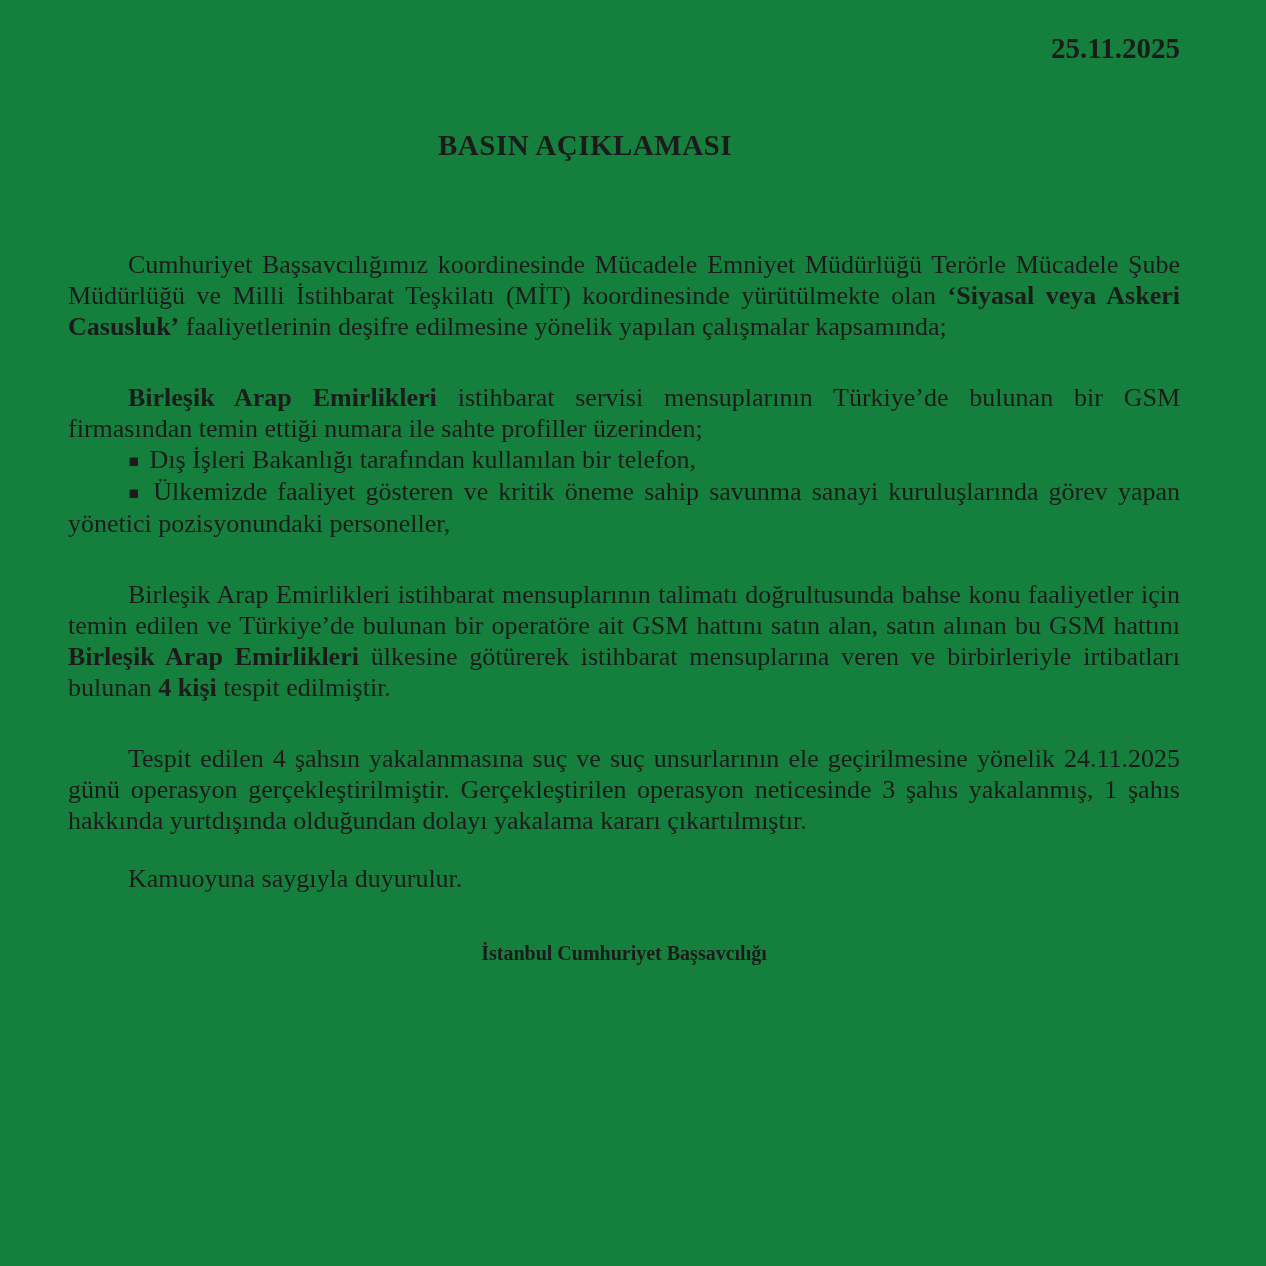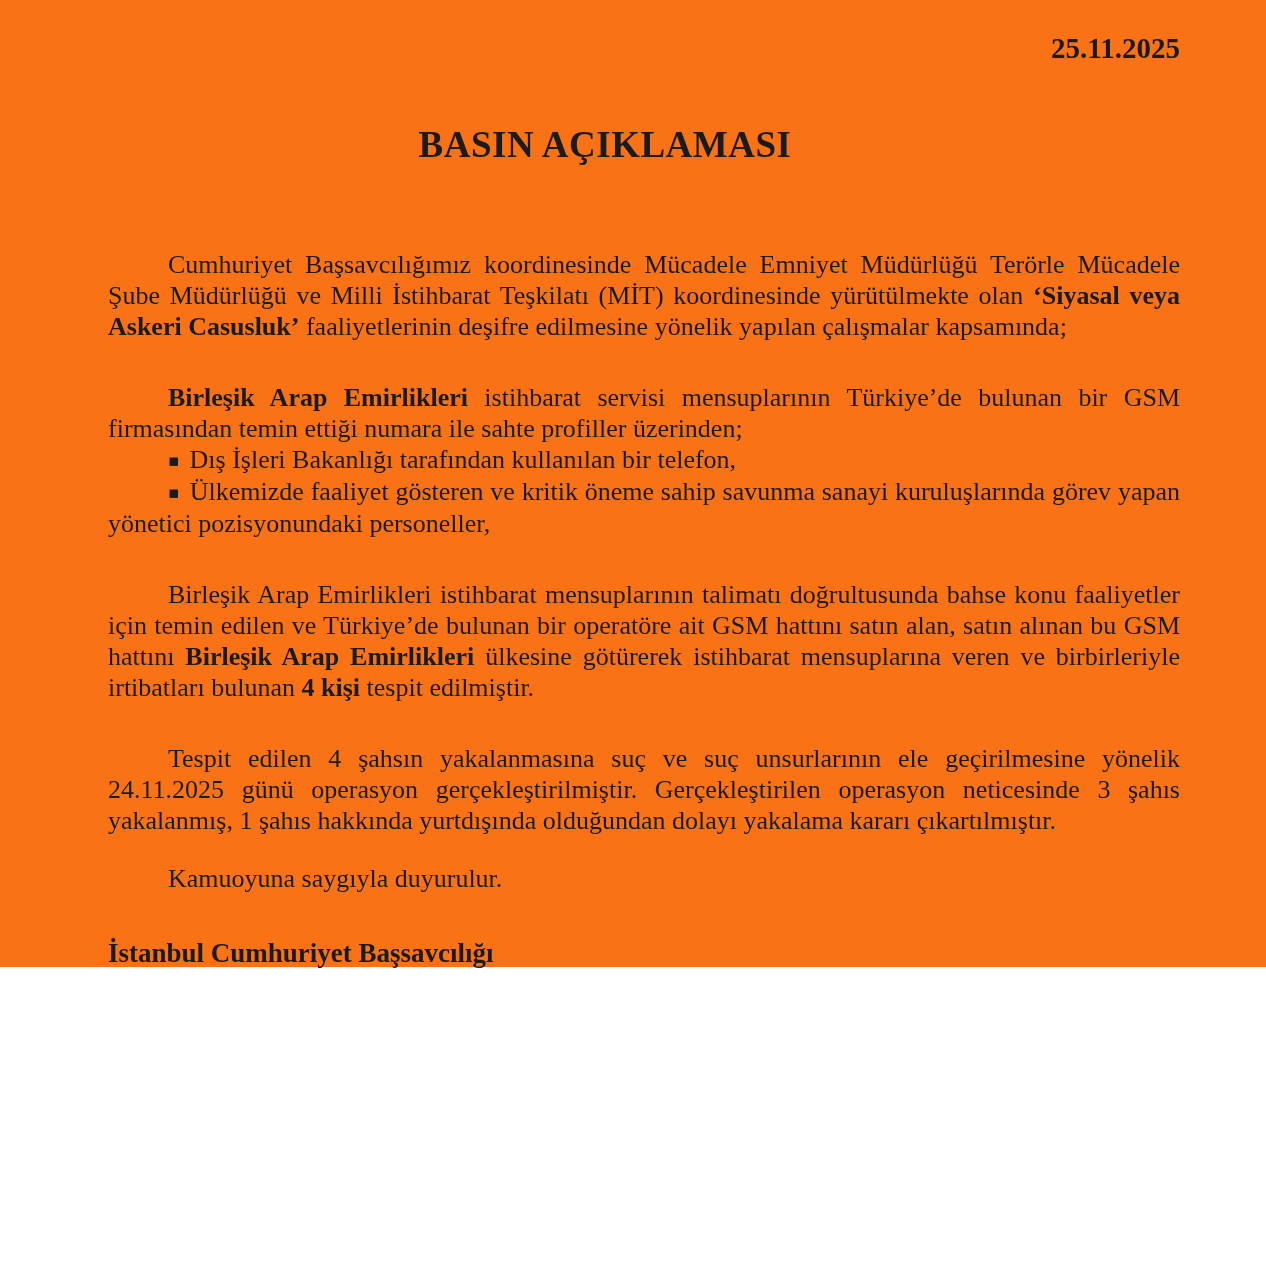--- a/index.html
+++ b/index.html
@@ -11,34 +11,34 @@
     width: 1266px;
     height: 1266px;
     position: relative;
     font-family: "Liberation Serif", "DejaVu Serif", serif;
     color: #1b1b1b;
     -webkit-font-smoothing: antialiased;
   }
   .page {
     box-sizing: border-box;
     width: 1266px;
-    height: 967px;
-    padding: 30px 86px 0 108px;
-    background: #f97316;
+    height: 1266px;
+    padding: 30px 86px 0 68px;
+    background: #15803d;
   }
   .date {
     text-align: right;
     font-weight: bold;
     font-size: 29px;
     line-height: 36px;
   }
   .title {
     text-align: center;
     font-weight: bold;
-    font-size: 37px;
+    font-size: 29px;
     line-height: 36px;
     margin-top: 61px;
     position: relative;
     left: -39px;
     letter-spacing: 0.5px;
   }
   .body-text {
     margin-top: 86px;
   }
   p {
@@ -56,23 +56,23 @@
     font-size: 17px;
     vertical-align: 2px;
     padding-right: 10px;
   }
   .bold { font-weight: bold; }
   .closing {
     text-align: left;
   }
   .signature {
     margin-top: 44px;
-    text-align: left;
+    text-align: center;
     font-weight: bold;
-    font-size: 27px;
+    font-size: 20px;
     text-indent: 0;
   }
 </style>
 </head>
 <body>
 
 <div class="page">
 
   <div class="date">25.11.2025</div>
 

